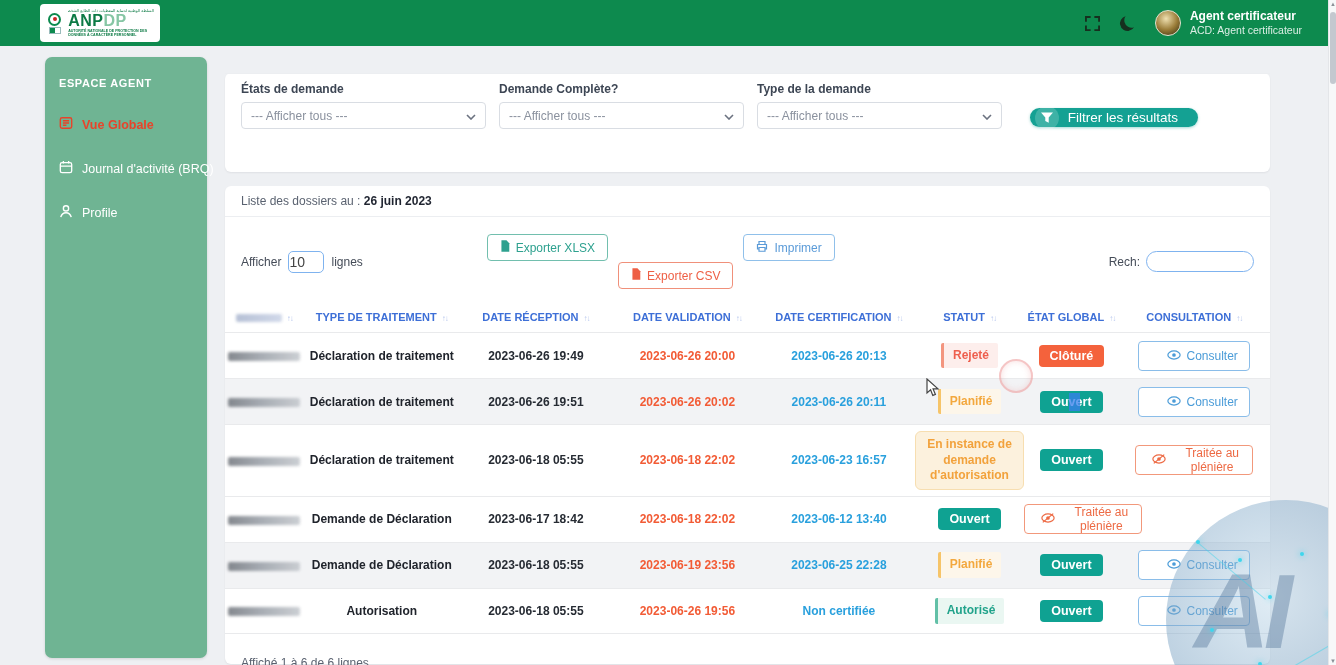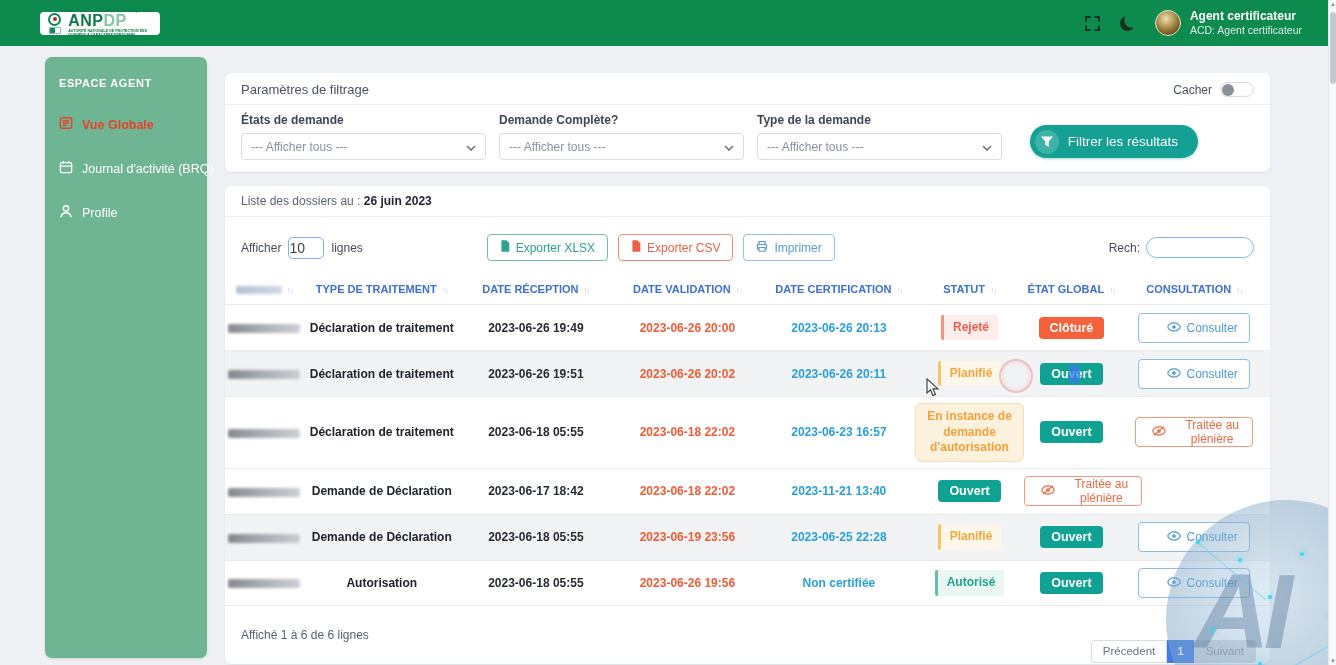--- a/index.html
+++ b/index.html
@@ -2,21 +2,21 @@
 <html><head>
 <meta charset="utf-8">
 <style>
   * { margin:0; padding:0; box-sizing:border-box; }
   html,body { width:1336px; height:665px; overflow:hidden;
     font-family:"Liberation Sans","DejaVu Sans",sans-serif; background:#eef0f3; }
 
   
   .topbar { position:absolute; left:0; top:0; width:1328px; height:46px;
     background:#0d8a4e; display:flex; align-items:center; padding:0 26px 0 40px; z-index:5; }
-  .logo-card { background:#fff; border-radius:4px; height:23px; width:120px;
+  .logo-card { background:#fff; border-radius:4px; height:38px; width:120px;
     display:flex; align-items:center; gap:5px; padding:2px 6px; cursor:pointer; }
   .emblem { width:18px; display:flex; flex-direction:column; align-items:center; gap:1px; }
   .emblem .ring { width:13px; height:13px; border:2px solid #0d8a4e; border-radius:50%;
     display:flex; align-items:center; justify-content:center; }
   .emblem .ring i { width:4px; height:4px; background:#c22; border-radius:50%; }
   .emblem .flag { width:12px; height:7px; background:linear-gradient(90deg,#0d8a4e 50%,#fff 50%); border:0.5px solid #9bb; }
   .logo-text { display:flex; flex-direction:column; line-height:1; overflow:hidden; }
   .logo-arabic { font-size:4px; color:#0c7a45; direction:rtl; white-space:nowrap; }
   .logo-brand { font-size:16px; font-weight:800; letter-spacing:0.5px; }
   .logo-brand .b1 { color:#0c7a45; } .logo-brand .b2 { color:#86c6a4; }
@@ -51,39 +51,39 @@
   .hide-label { font-size:12px; color:#4a5160; }
   .toggle { width:34px; height:15px; border-radius:8px; background:#fff; border:1px solid #d7dade;
     position:relative; cursor:pointer; box-shadow:inset 0 0 2px rgba(0,0,0,.08); }
   .toggle .knob { position:absolute; left:1px; top:0.5px; width:12px; height:12px; border-radius:50%; background:#8a8f99; }
   .fc-divider { border-top:1px solid #eceef1; }
   .fc-body { display:flex; align-items:flex-end; padding:8px 16px 0; gap:13px; }
   .field { width:245px; }
   .field label { display:block; font-size:12px; font-weight:700; color:#3d4654; margin-bottom:6px; }
   .select { height:27px; border:1px solid #d9dde3; border-radius:4px; display:flex; align-items:center;
     justify-content:space-between; padding:0 9px; font-size:12px; color:#8a919e; cursor:pointer; background:#fff; }
-  .filter-btn { margin-left:auto; margin-right:56px; margin-bottom:2px; height:33px; border:none; cursor:pointer;
+  .filter-btn { margin-left:auto; margin-right:56px; margin-bottom:2px; height:19px; border:none; cursor:pointer;
     border-radius:17px; background:#14a193; color:#fff; font-size:13.5px; display:flex; align-items:center;
     gap:9px; padding:0 20px 0 5px; box-shadow:0 1px 3px rgba(20,161,147,.4); }
   .filter-btn .fi-circ { width:24px; height:24px; border-radius:50%; background:rgba(255,255,255,.18);
     display:flex; align-items:center; justify-content:center; }
 
   
   .table-card { margin-top:14px; height:478px; position:relative; }
   .tc-title { padding:8px 16px; font-size:12px; color:#5a6270; border-bottom:1px solid #eceef1; }
   .tc-title b { color:#1f2430; }
   .controls { display:flex; align-items:center; padding:17px 16px 12px; }
   .show-wrap { display:flex; align-items:center; gap:7px; font-size:12px; color:#454c58; }
   .show-input { width:36px; height:22px; border:1.5px solid #7fb3ef; border-radius:5px; text-align:left;
     font-size:14px; color:#444; outline:none; }
   .export-group { display:flex; gap:10px; margin:0 auto; transform:translateX(-55px); }
   .exp-btn { height:27px; background:#fff; border-radius:4px; font-size:12px; display:flex; align-items:center;
     gap:6px; padding:0 12px; cursor:pointer; }
   .exp-xlsx { border:1px solid #72bfae; color:#2ea18f; }
-  .exp-csv  { border:1px solid #f0907a; color:#ee5f45; }
+  .exp-csv  { border:1px solid #f0907a; color:#ee5f45;margin-top:28px; }
   .exp-print{ border:1px solid #90c0ea; color:#5b9bd8; }
   .search-wrap { display:flex; align-items:center; gap:6px; font-size:12px; color:#454c58;padding-left:40px; }
   .search-input { width:108px; height:21px; border:1.5px solid #7fb3ef; border-radius:11px; outline:none; padding:0 8px; font-size:12px; }
 
   .tgrid { display:grid; grid-template-columns:7.5% 15% 14.5% 14.5% 14.5% 10.5% 9% 14.5%; align-items:center; }
   .thead { height:31px; }
   .th { text-align:center; font-size:11px; font-weight:800; color:#3d6fd7; cursor:pointer; white-space:nowrap; }
   .sort { font-size:8px; color:#b9c8ee; margin-left:5px; letter-spacing:-1px; }
   .redact { display:inline-block; width:72px; height:9px; border-radius:2px;
     background:linear-gradient(90deg,#70757c,#989ea6 45%,#c3c7cc); filter:blur(1.6px); opacity:.85; vertical-align:middle; }
@@ -215,29 +215,20 @@
           <path d="M2 15c1-3.5 3-5 6-5s5 1.5 6 5"></path>
         </svg>
     </span>
     <span>Profile</span>
   </div>
 </div>
 
 <div class="main">
 
   <div class="card filter-card">
-    <div class="fc-head">
-      <span class="fc-title">Paramètres de filtrage</span>
-      <span class="hide-wrap">
-        <span class="hide-label">Cacher</span>
-        <span class="toggle">
-            <span class="knob"></span>
-          </span>
-      </span>
-    </div>
     <div class="fc-divider"></div>
     <div class="fc-body">
       <div class="field">
         <label>États de demande</label>
         <div class="select">
           <span>--- Afficher tous ---</span>
           <span><svg width="10" height="6" viewBox="0 0 10 6" fill="none" stroke="#6b7280" stroke-width="1.6">
                 <path d="M1 1l4 4 4-4"></path>
               </svg></span>
         </div>
@@ -370,21 +361,21 @@
                 </svg></span>
               <span class="action-label">Traitée au plénière</span>
             </button></div>
   </div>
 
   <div class="tgrid tr" data-row="3">
     <div class="td"><span class="redact"></span></div>
     <div class="td c-type">Demande de Déclaration</div>
     <div class="td c-reception">2023-06-17 18:42</div>
     <div class="td c-validation">2023-06-18 22:02</div>
-    <div class="td c-certification">2023-11-21 13:40</div>
+    <div class="td c-certification">2023-06-12 13:40</div>
     <div class="td"><span class="etat-badge et-open">Ouvert</span></div>
     <div class="td"><button class="action-btn ac-plenary">
               <span class="action-icon"><svg width="14" height="10" viewBox="0 0 16 11">
                   <ellipse cx="8" cy="5.5" rx="7" ry="4.6" fill="none" stroke="currentColor" stroke-width="1.4"></ellipse>
                   <circle cx="8" cy="5.5" r="2.1" fill="currentColor"></circle>
                   <path d="M2 10.5L14 .5" stroke="currentColor" stroke-width="1.4"></path>
                 </svg></span>
               <span class="action-label">Traitée au plénière</span>
             </button></div>
   </div>

